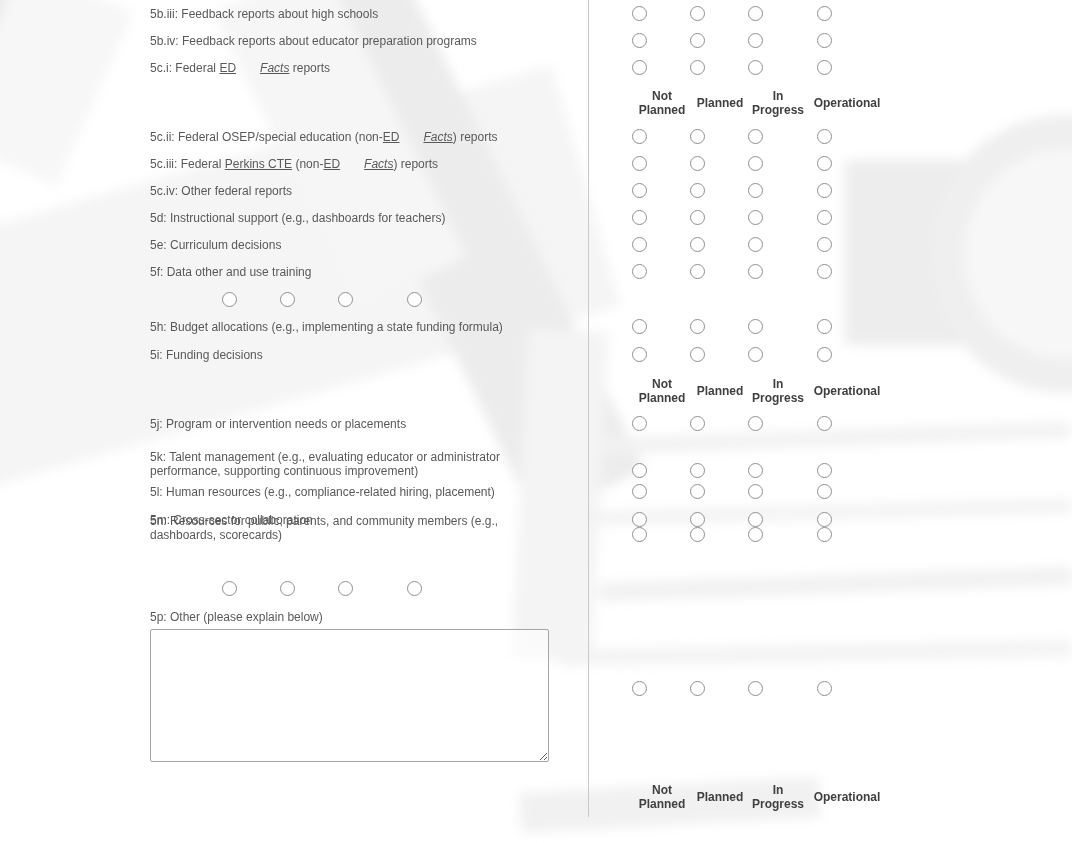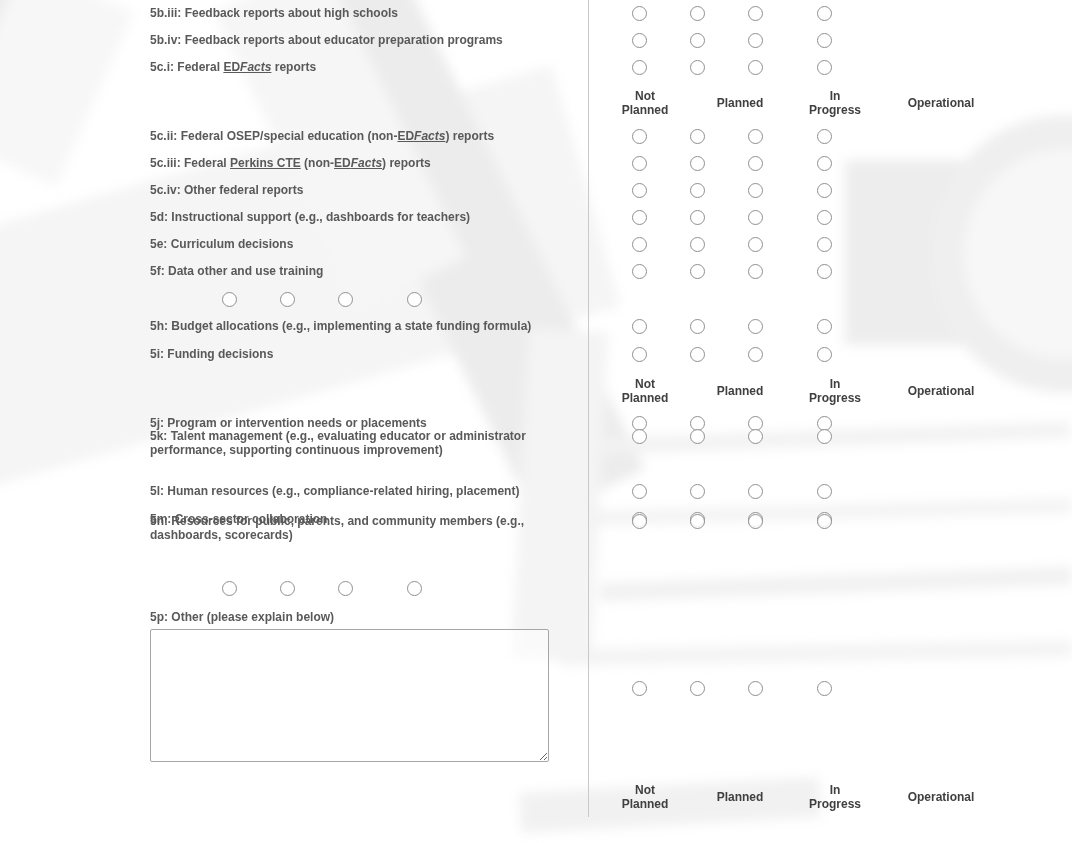--- a/index.html
+++ b/index.html
@@ -20,31 +20,31 @@
   .wm-streak2{left:590px;top:505px;width:482px;height:14px;background:#f3f3f3;transform:rotate(-1.5deg);}
   .wm-streak3{left:600px;top:575px;width:472px;height:18px;background:#f1f1f1;transform:rotate(-2deg);}
   .wm-streak4{left:560px;top:645px;width:512px;height:16px;background:#f3f3f3;transform:rotate(-1deg);}
   .wm-streak5{left:520px;top:785px;width:300px;height:40px;background:#f1f1f1;transform:rotate(-3deg);}
   .wm-stack{left:520px;top:330px;width:80px;height:330px;background:#f4f4f4;transform:rotate(3deg);}
 
   
   #survey{position:absolute;inset:0;z-index:1;color:#595959;font-size:12px;line-height:14px;}
   #divider{position:absolute;left:588px;top:0;width:1px;height:817px;background:#c9c9c9;}
 
-  .row{position:absolute;left:150px;width:714px;display:flex;align-items:flex-start;font-weight:bold;}
+  .row{position:absolute;left:150px;width:714px;display:flex;align-items:flex-end;}
   .row .lbl{width:410px;}
   .row .opts{margin-left:50px;display:grid;grid-template-columns:58px 58px 58px 80px;align-items:center;}
   .cell{display:flex;justify-content:center;align-items:center;}
   .radio{display:inline-block;width:15px;height:15px;border:1px solid #8f8f8f;border-radius:50%;background:rgba(255,255,255,.85);box-sizing:border-box;cursor:pointer;}
 
-  .hdr{position:absolute;left:616px;width:254px;display:grid;grid-template-columns:58px 58px 58px 80px;align-items:center;gap:37px;}
+  .hdr{position:absolute;left:633px;width:254px;display:grid;grid-template-columns:58px 58px 58px 80px;align-items:center;}
   .hdr .hcell{text-align:center;font-weight:700;color:#404040;line-height:14px;}
 
   u{text-decoration:underline;}
-  i{font-style:italic;}
+  i{font-style:italic;padding-left:24px;}
 
   #other-textarea{position:absolute;left:150px;top:629px;width:399px;height:133px;box-sizing:border-box;
     border:1px solid #a6a6a6;border-radius:2px;background:rgba(255,255,255,.55);resize:both;
     font-family:"Liberation Sans","DejaVu Sans",sans-serif;font-size:12px;color:#595959;padding:4px;}
 </style>
 </head>
 <body>
 
 <div id="page">
 
@@ -296,21 +296,21 @@
             <span class="radio"></span>
           </div>
           <div class="cell">
             <span class="radio"></span>
           </div>
           <div class="cell">
             <span class="radio"></span>
           </div>
         </div>
     </div>
-    <div class="row" style="top:429px">
+    <div class="row" style="top:450px">
       <div class="lbl">5k: Talent management (e.g., evaluating educator or administrator performance, supporting continuous improvement)</div>
       <div class="opts">
           <div class="cell">
             <span class="radio"></span>
           </div>
           <div class="cell">
             <span class="radio"></span>
           </div>
           <div class="cell">
             <span class="radio"></span>

